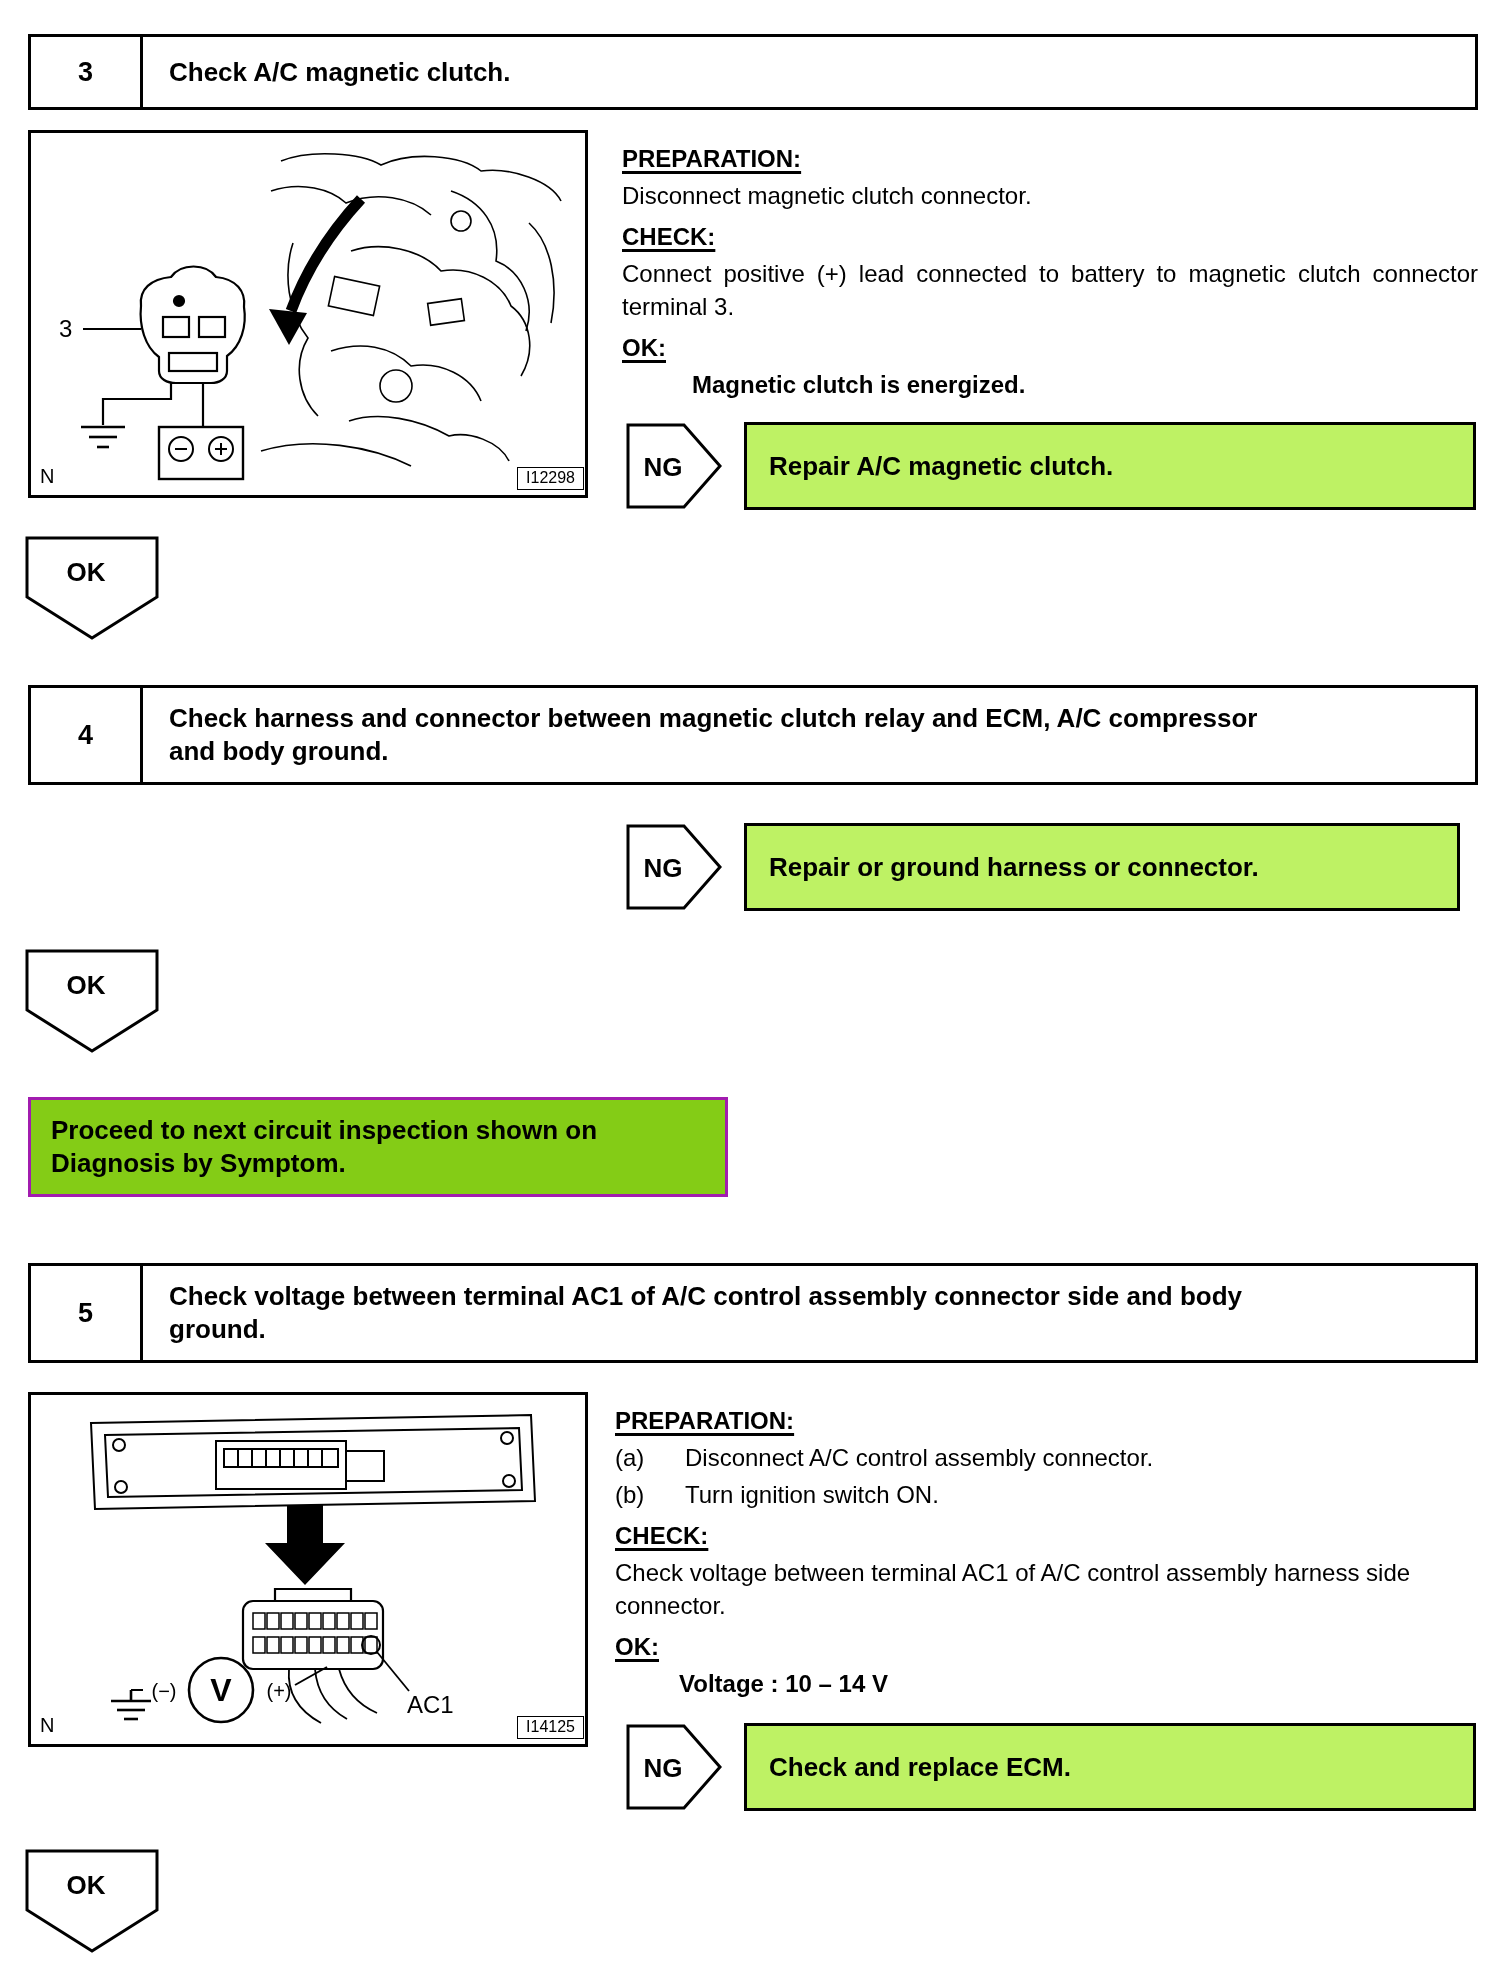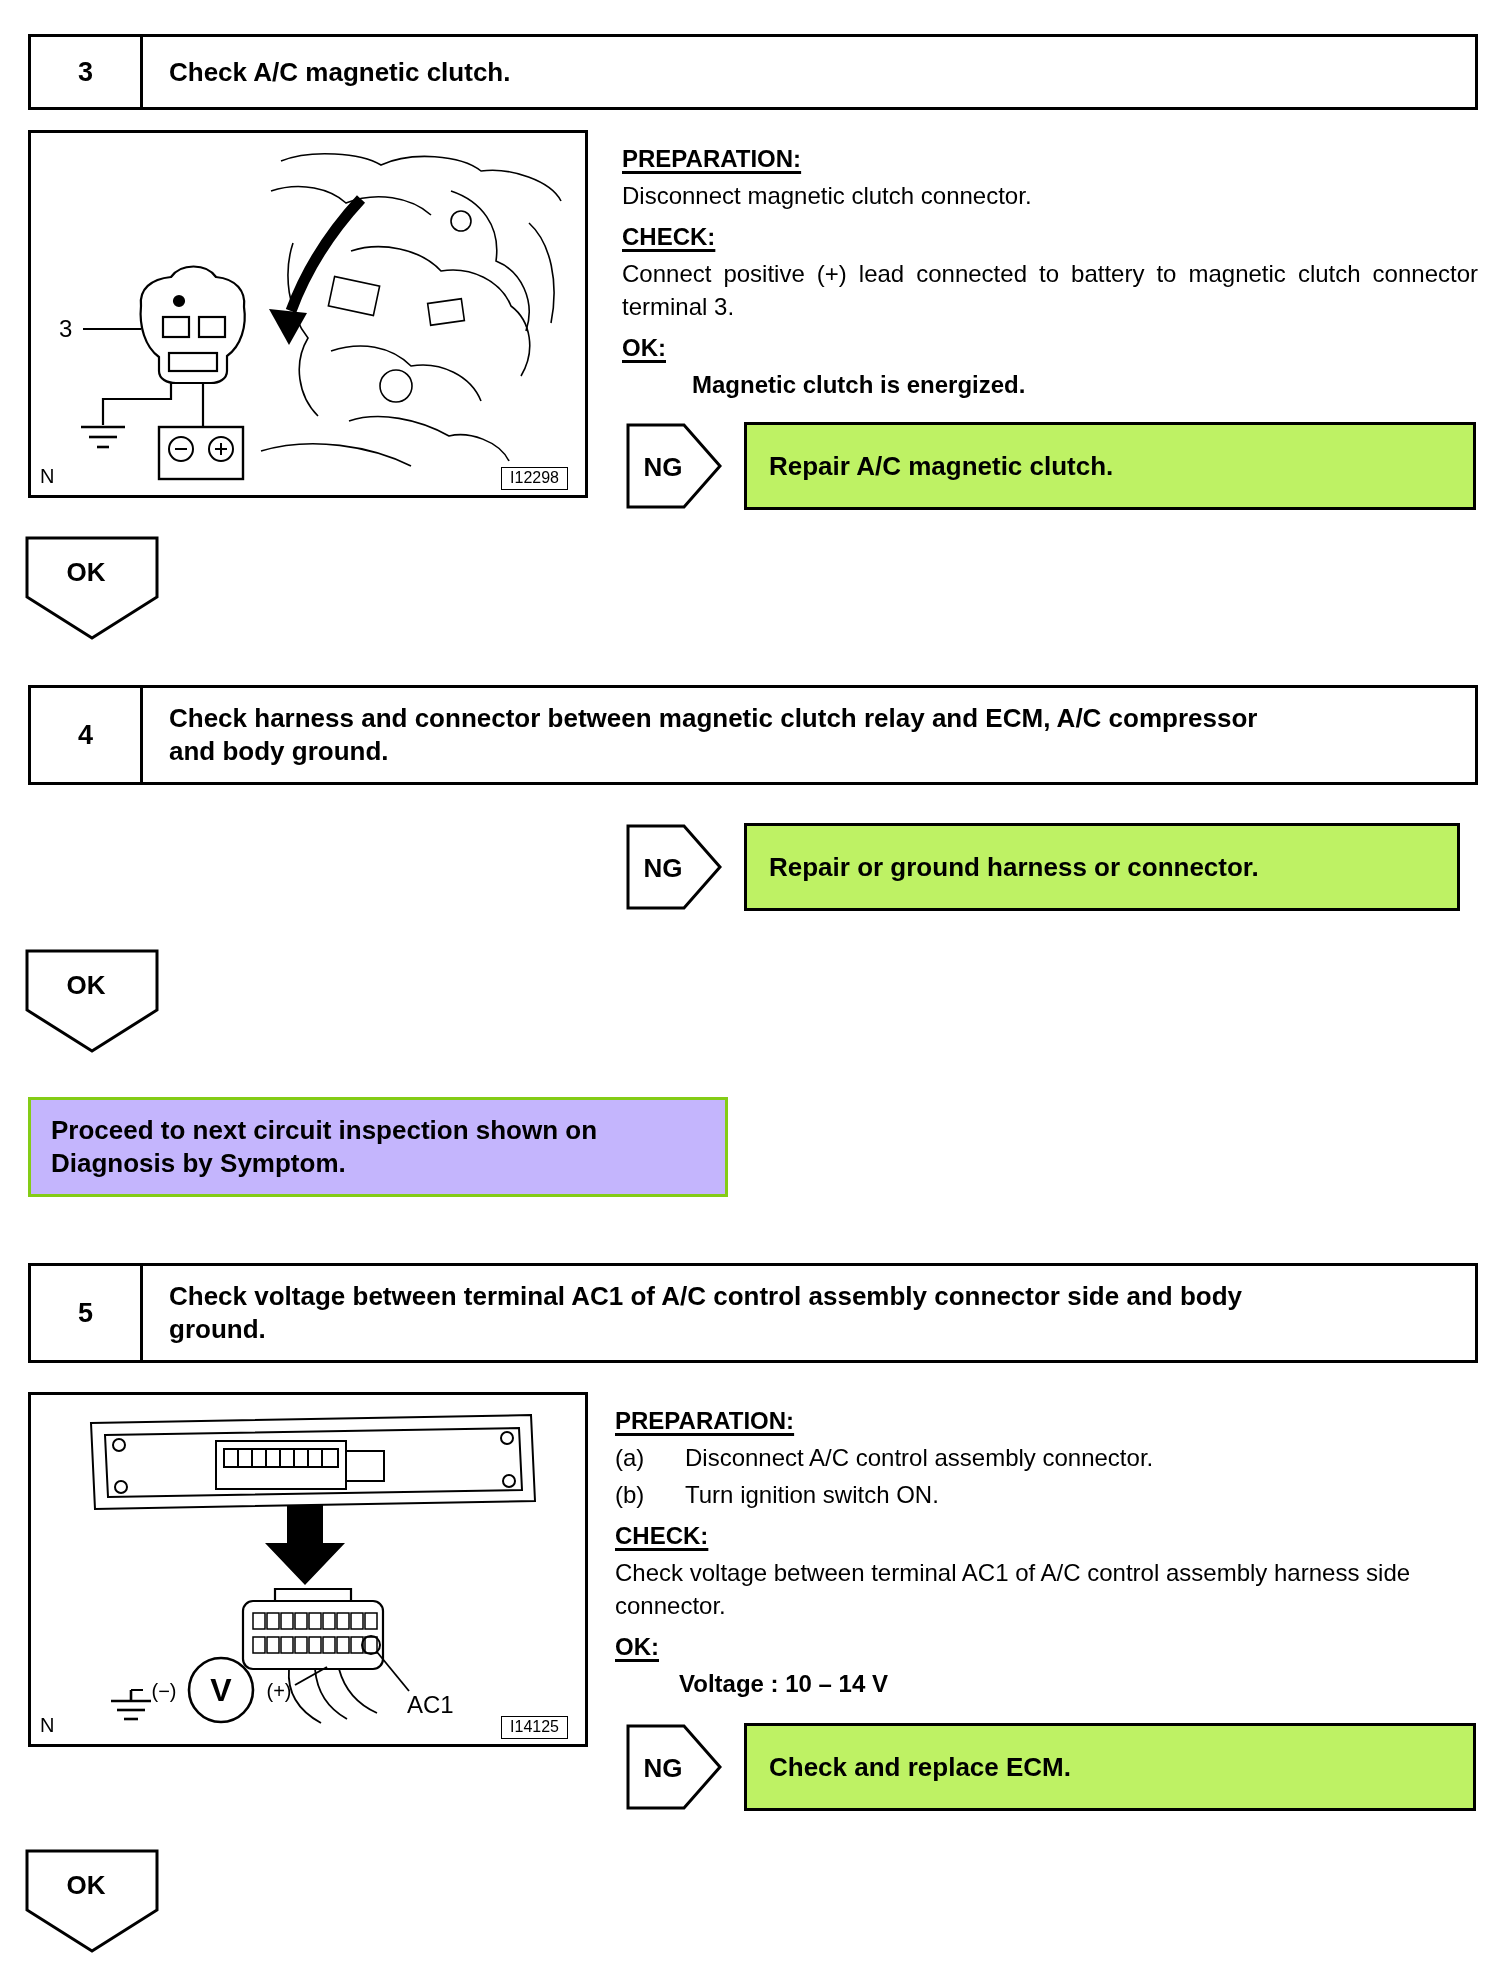--- a/index.html
+++ b/index.html
@@ -10,41 +10,41 @@
   
   .step-header { position:absolute; left:28px; width:1450px; border:3px solid #000; background:#fff; display:flex; }
   .step-num { width:112px; border-right:3px solid #000; display:flex; align-items:center; justify-content:center; font-weight:bold; font-size:27px; }
   .step-title { flex:1; display:flex; align-items:center; padding:12px 14px 12px 26px; }
   .step-title span { display:block; font-weight:bold; font-size:26px; line-height:33px; max-width:1140px; }
 
   
   .figure { position:absolute; left:28px; width:560px; border:3px solid #000; background:#fff; }
   .figure svg { display:block; width:100%; height:100%; }
   .fig-n { position:absolute; left:9px; bottom:7px; font-size:20px; }
-  .fig-code { position:absolute; right:17px; bottom:5px; font-size:16px; border:1.5px solid #000; padding:1px 8px 2px; background:#fff; }
+  .fig-code { position:absolute; right:1px; bottom:5px; font-size:16px; border:1.5px solid #000; padding:1px 8px 2px; background:#fff; }
 
   
   .textcol { position:absolute; }
   .tc-line { font-size:24px; line-height:33px; margin-bottom:4px; }
   .tc-line .h { display:inline-block; font-weight:bold; text-decoration:underline; text-decoration-thickness:2.5px; text-underline-offset:4px; margin-top:4px; }
   .tc-line.just { text-align:justify; }
   .tc-line.boldind { font-weight:bold; margin-left:70px; }
   .tc-line.sub { display:flex; }
   .sub-label { width:70px; flex:0 0 70px; }
   .sub-text { flex:1; }
 
   
   .ng-badge { position:absolute; left:625px; width:98px; height:88px; }
   .ng-box { position:absolute; left:744px; height:88px; border:3px solid #000; background:#bef264; display:flex; align-items:center; padding-left:22px; font-weight:bold; font-size:26px; }
 
   
   .ok-badge { position:absolute; left:24px; width:136px; height:106px; }
 
   
-  .proceed-box { position:absolute; left:28px; width:700px; border:3px solid #84cc16; background:#c4b5fd; padding:14px 20px; font-weight:bold; font-size:26px; line-height:33px; }
+  .proceed-box { position:absolute; left:28px; width:700px; border:3px solid #a21caf; background:#84cc16; padding:14px 20px; font-weight:bold; font-size:26px; line-height:33px; }
 
   svg text { font-family:"Liberation Sans", sans-serif; fill:#000; }
   .badge-label { font-weight:bold; font-size:26px; }
   .fig-text { font-size:24px; }
   .fig-text-sm { font-size:20px; }
   .meter-v { font-weight:bold; font-size:32px; }
 </style>
 </head>
 <body>
 

